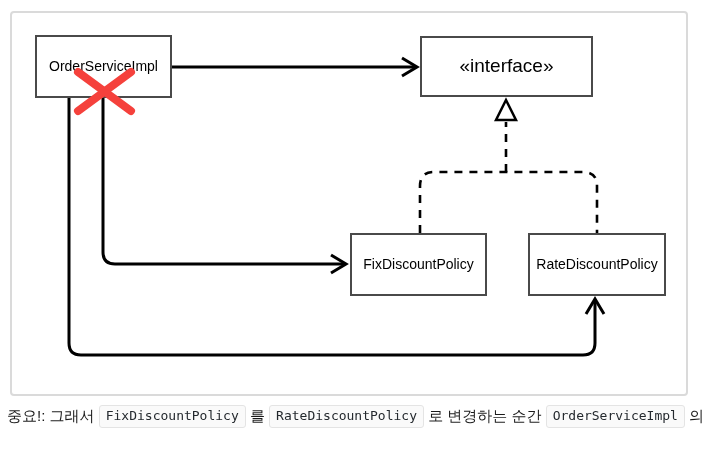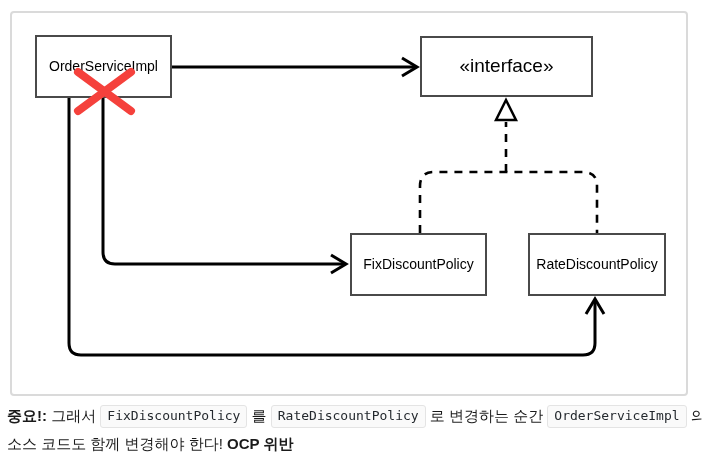--- a/index.html
+++ b/index.html
@@ -82,21 +82,21 @@
     font-size: 13px;
     color: #24292e;
     background: #fafafa;
     border: 1px solid #e4e4e4;
     border-radius: 3px;
     padding: 2px 6px 3px 6px;
     display: inline-block;
     line-height: 16px;
     vertical-align: 1px;
   }
-  .bold { font-weight: bold; }
+  .bold { font-weight: normal; }
 </style>
 </head>
 <body>
 
 <div class="page">
 
   <div class="diagram-frame"></div>
 
   <div class="uml-node" id="node-order">
     <span>OrderServiceImpl</span>
@@ -133,18 +133,15 @@
     <g>
       <path d="M78 72 L131 111" fill="none" stroke="#f5413c" stroke-width="8" stroke-linecap="round"></path>
       <path d="M131 72 L78 111" fill="none" stroke="#f5413c" stroke-width="8" stroke-linecap="round"></path>
     </g>
   </svg>
 
   <div class="caption">
     <p>
       <span class="bold">중요!:</span><span> 그래서 </span><code>FixDiscountPolicy</code><span> 를 </span><code>RateDiscountPolicy</code><span> 로 변경하는 순간 </span><code>OrderServiceImpl</code><span> 의</span>
     </p>
-    <p>
-      <span>소스 코드도 함께 변경해야 한다! </span><span class="bold">OCP 위반</span>
-    </p>
   </div>
 
 </div>
 
 </body></html>

